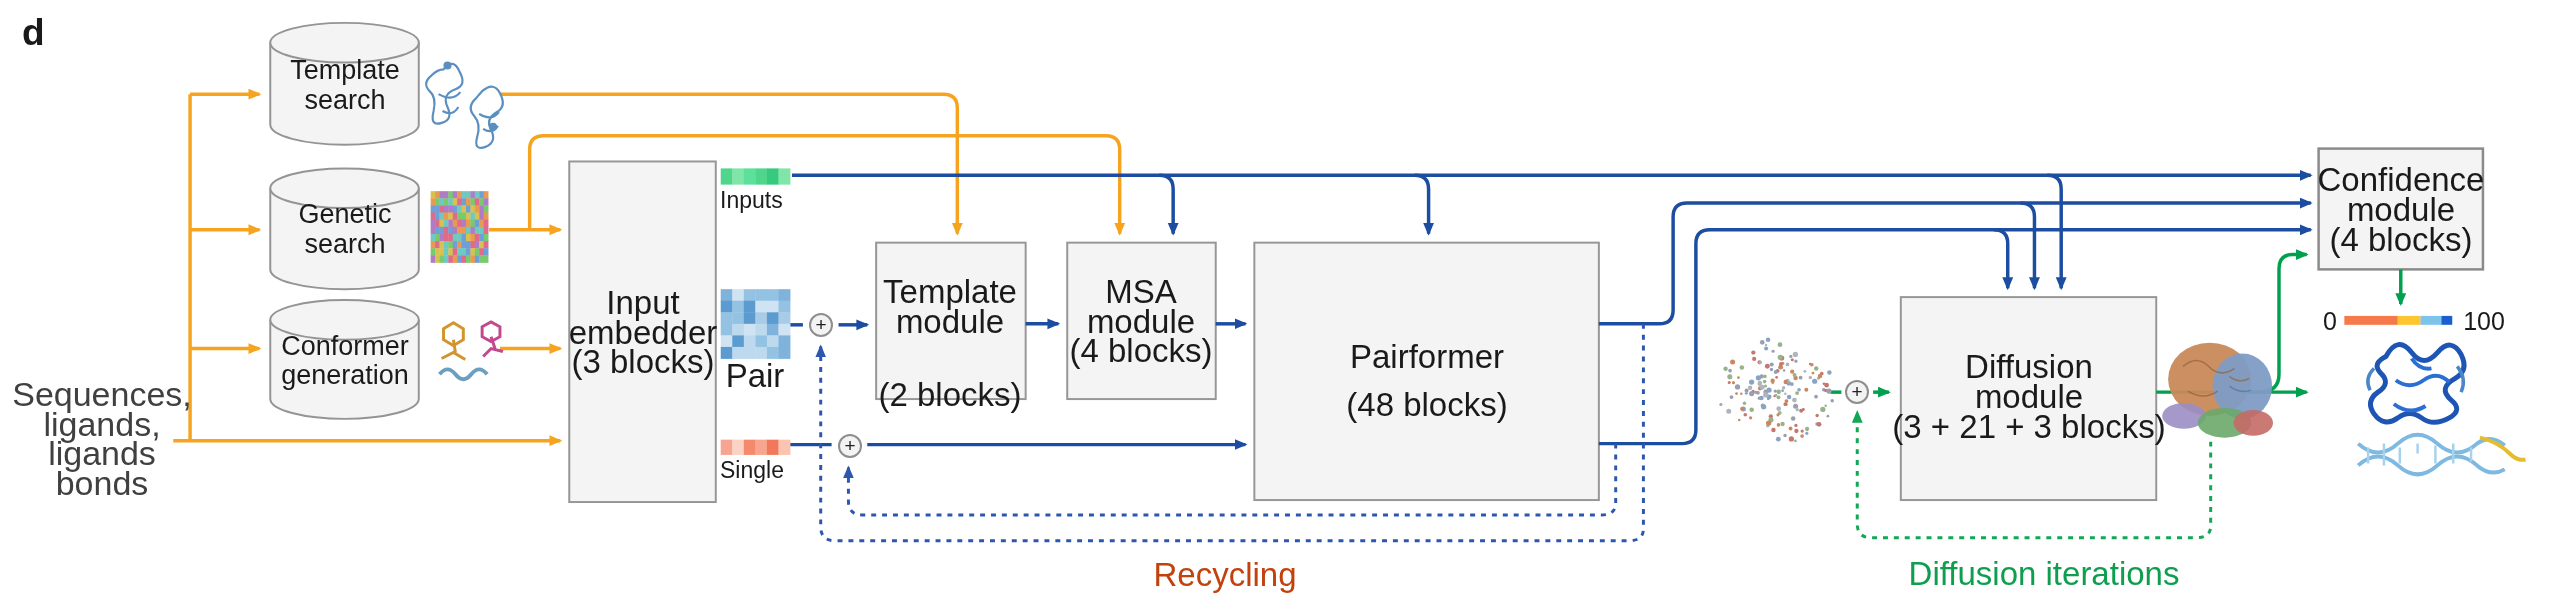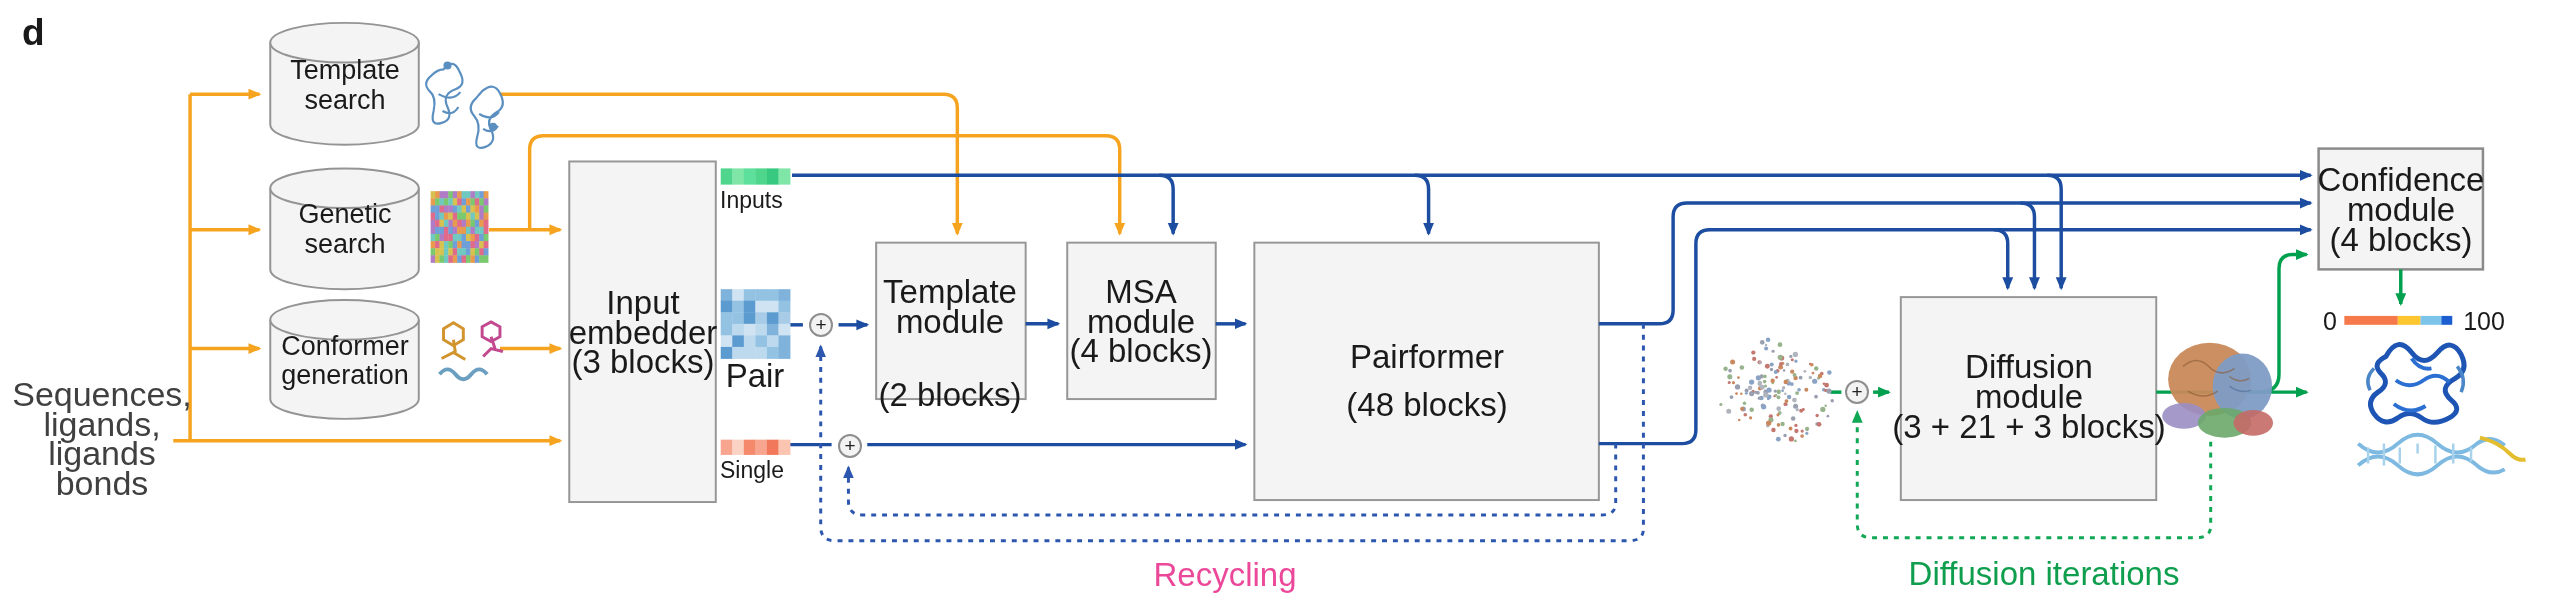--- a/index.html
+++ b/index.html
@@ -6,21 +6,21 @@
   body{width:2576px;height:614px;overflow:hidden;
        font-family:"Liberation Sans", sans-serif;color:#1a1a1a;}
   #canvas{position:relative;width:2576px;height:614px;background:#ffffff;}
   #diagram-svg{position:absolute;left:0;top:0;}
   .txt{position:absolute;transform:translate(-50%,-50%);white-space:nowrap;
        font-size:33px;line-height:1;text-align:center;}
   .txt-left{position:absolute;white-space:nowrap;font-size:23px;line-height:1;}
   .panel-label{font-size:37px;font-weight:bold;}
   .cyl-line{font-size:27px;}
   .seq-line{font-size:34px;color:#404040;}
-  .loop-blue{color:#ec4899;}
+  .loop-blue{color:#c2410c;}
   .loop-green{color:#0f9e4e;}
   .scale-num{font-size:25px;}
   .plus-circle{position:absolute;width:24px;height:24px;border-radius:50%;
        background:#f3f3f3;border:2px solid #8e8e8e;box-sizing:border-box;
        font-size:19px;line-height:20px;text-align:center;color:#222;}
 </style>
 </head>
 <body>
 
 <div id="canvas">

